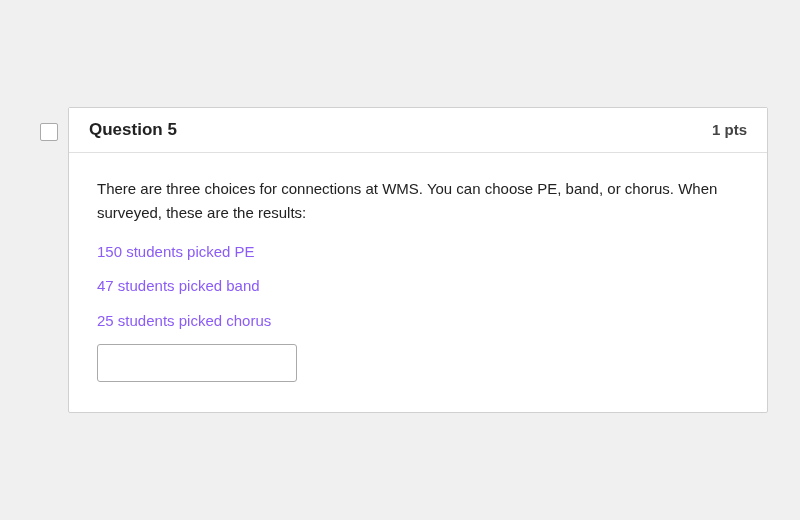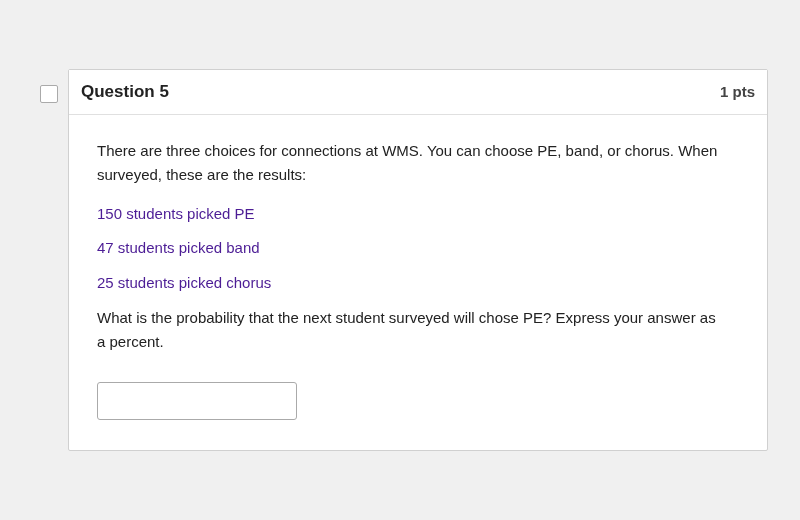--- a/index.html
+++ b/index.html
@@ -32,21 +32,21 @@
       width: 700px;
       background: #ffffff;
       border: 1px solid #d0d0d0;
       border-radius: 2px;
     }
 
     .question-header {
       display: flex;
       justify-content: space-between;
       align-items: center;
-      padding: 12px 12px;
+      padding: 12px 20px;
       border-bottom: 1px solid #e0e0e0;
       background: #ffffff;
     }
 
     .question-title {
       font-size: 17px;
       font-weight: bold;
       color: #222222;
     }
 
@@ -62,21 +62,21 @@
 
     .question-text {
       font-size: 15px;
       color: #222222;
       line-height: 1.6;
       margin-bottom: 16px;
     }
 
     .question-list-item {
       font-size: 15px;
-      color: #4c1d95;
+      color: #8b5cf6;
       margin-bottom: 12px;
       line-height: 1.5;
     }
 
     .question-follow-up {
       font-size: 15px;
       color: #222222;
       line-height: 1.6;
       margin-top: 4px;
       margin-bottom: 28px;
@@ -129,19 +129,18 @@
       <div class="question-card">
         <div class="question-header">
           <span class="question-title">Question 5</span>
           <span class="question-points">1 pts</span>
         </div>
         <div class="question-body">
           <p class="question-text">There are three choices for connections at WMS.  You can choose PE, band, or chorus. When surveyed, these are the results:</p>
           <p class="question-list-item">150 students picked PE</p>
           <p class="question-list-item">47 students picked band</p>
           <p class="question-list-item">25 students picked chorus</p>
-          <p class="question-follow-up">What is the probability that the next student surveyed will chose PE?  Express your answer as a percent.</p>
           <input type="text" class="answer-input" placeholder="" style="">
         </div>
       </div>
     </div>
   </div>
 </div>
 
 </body></html>

